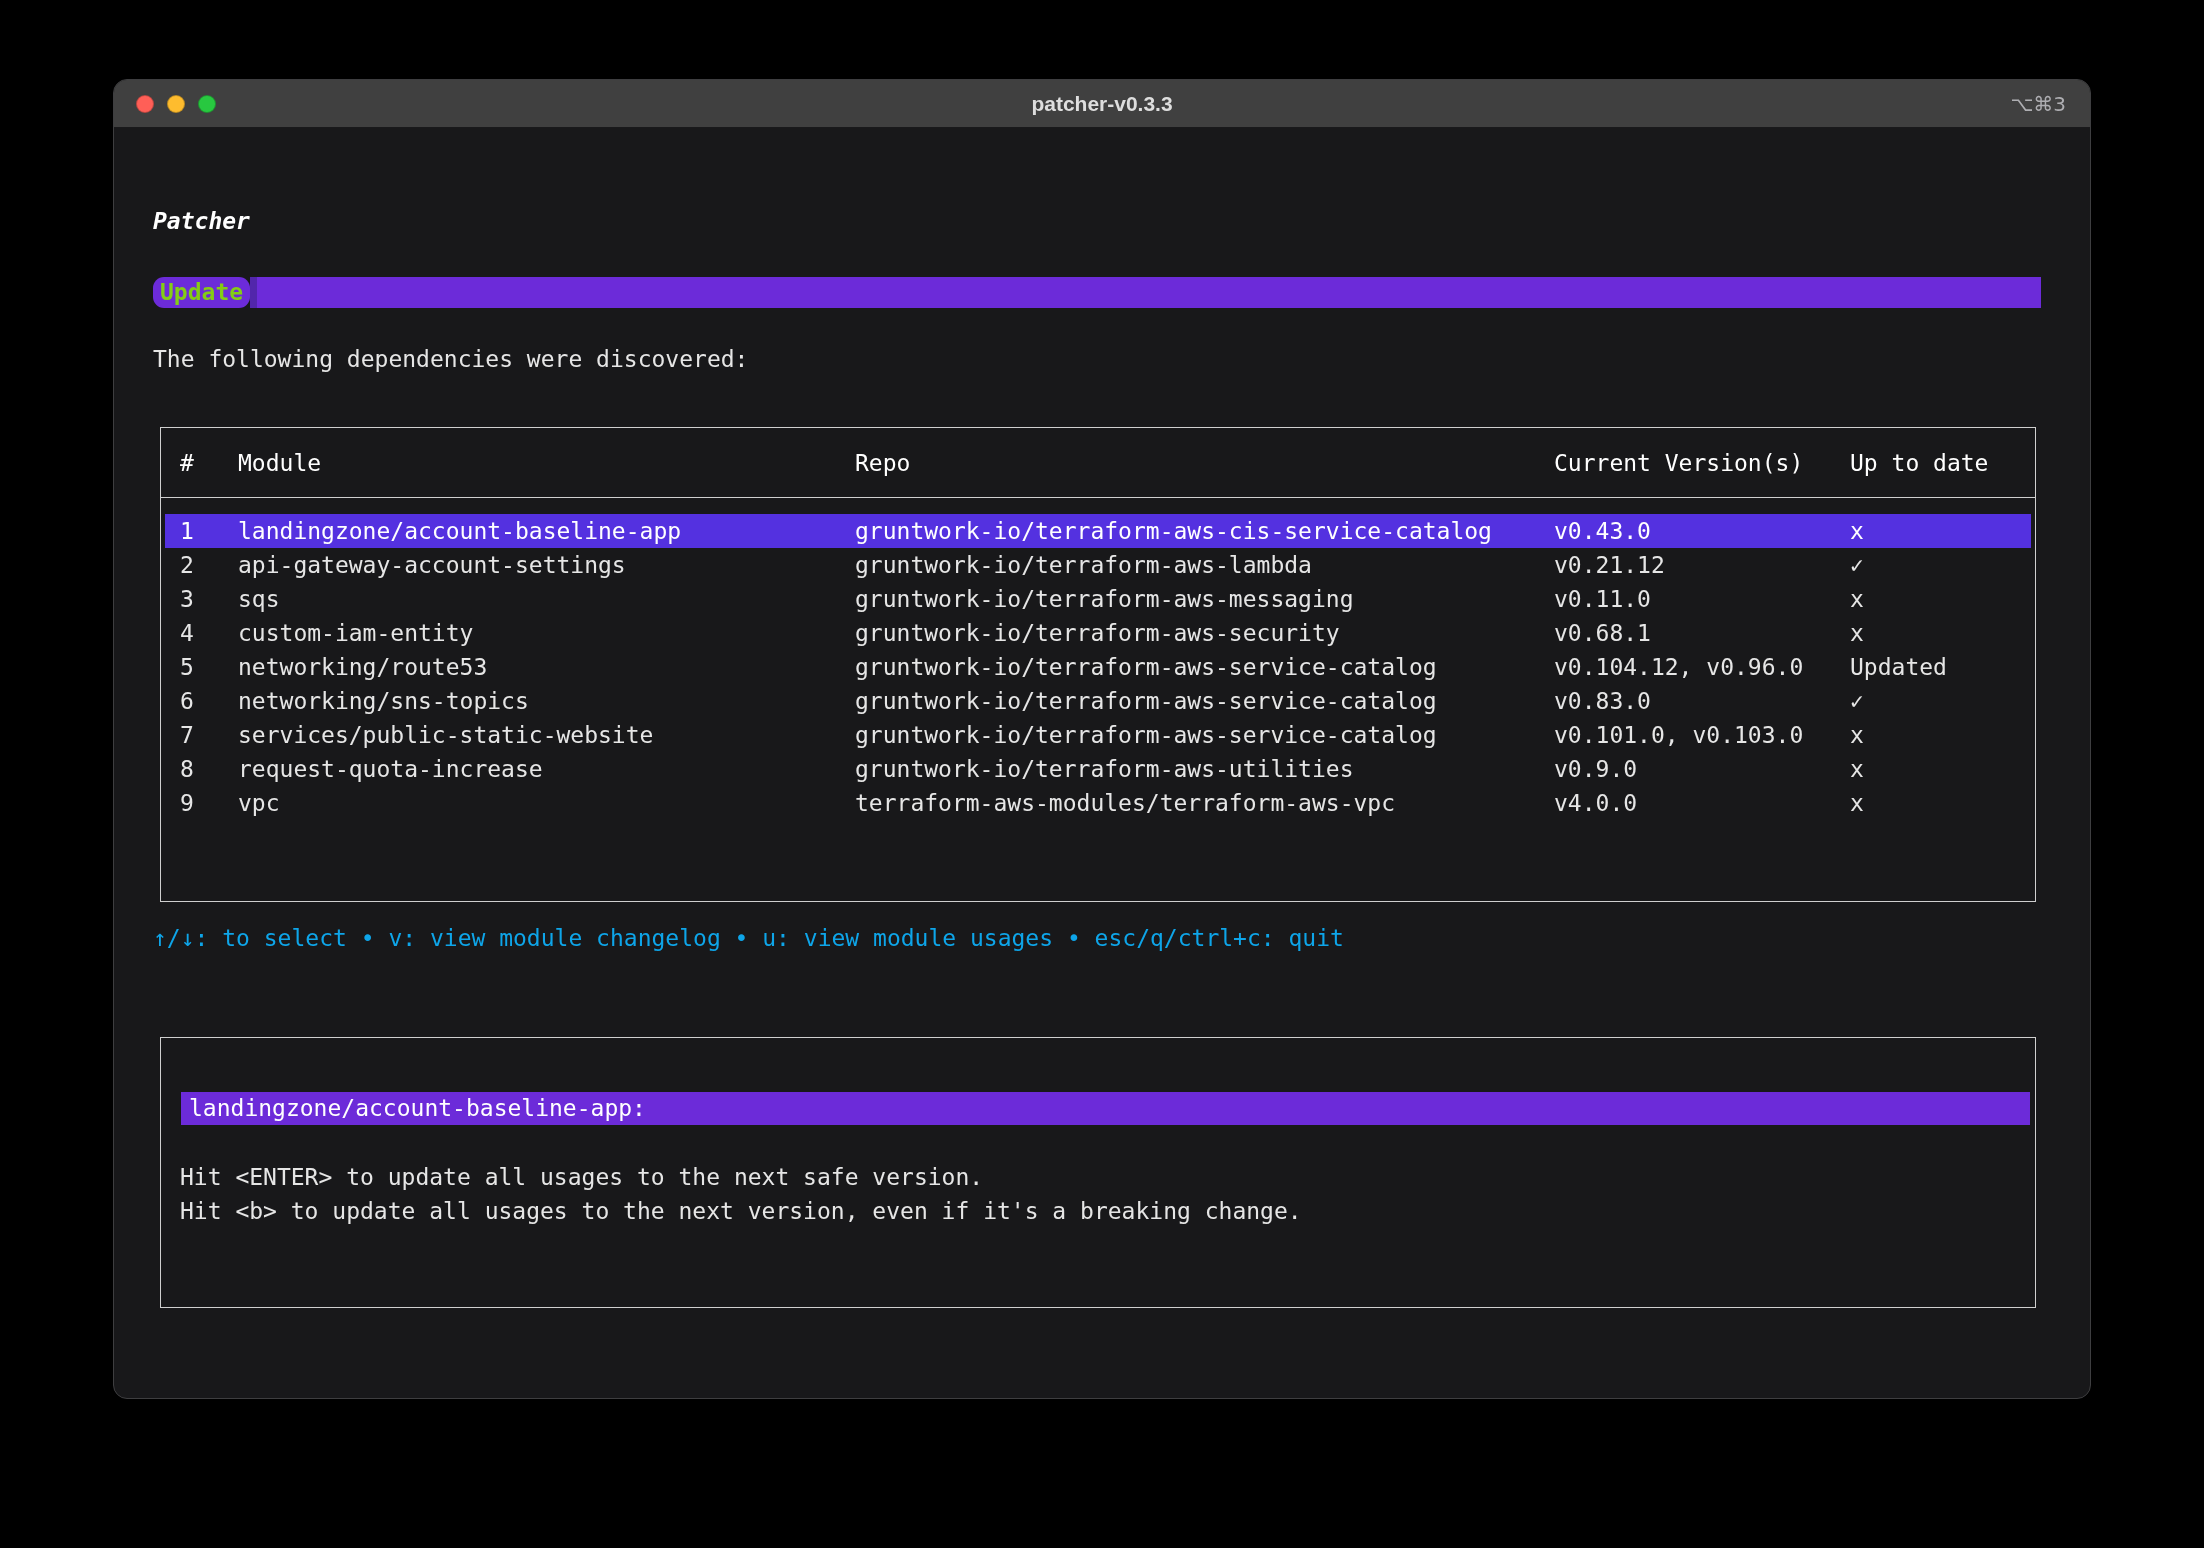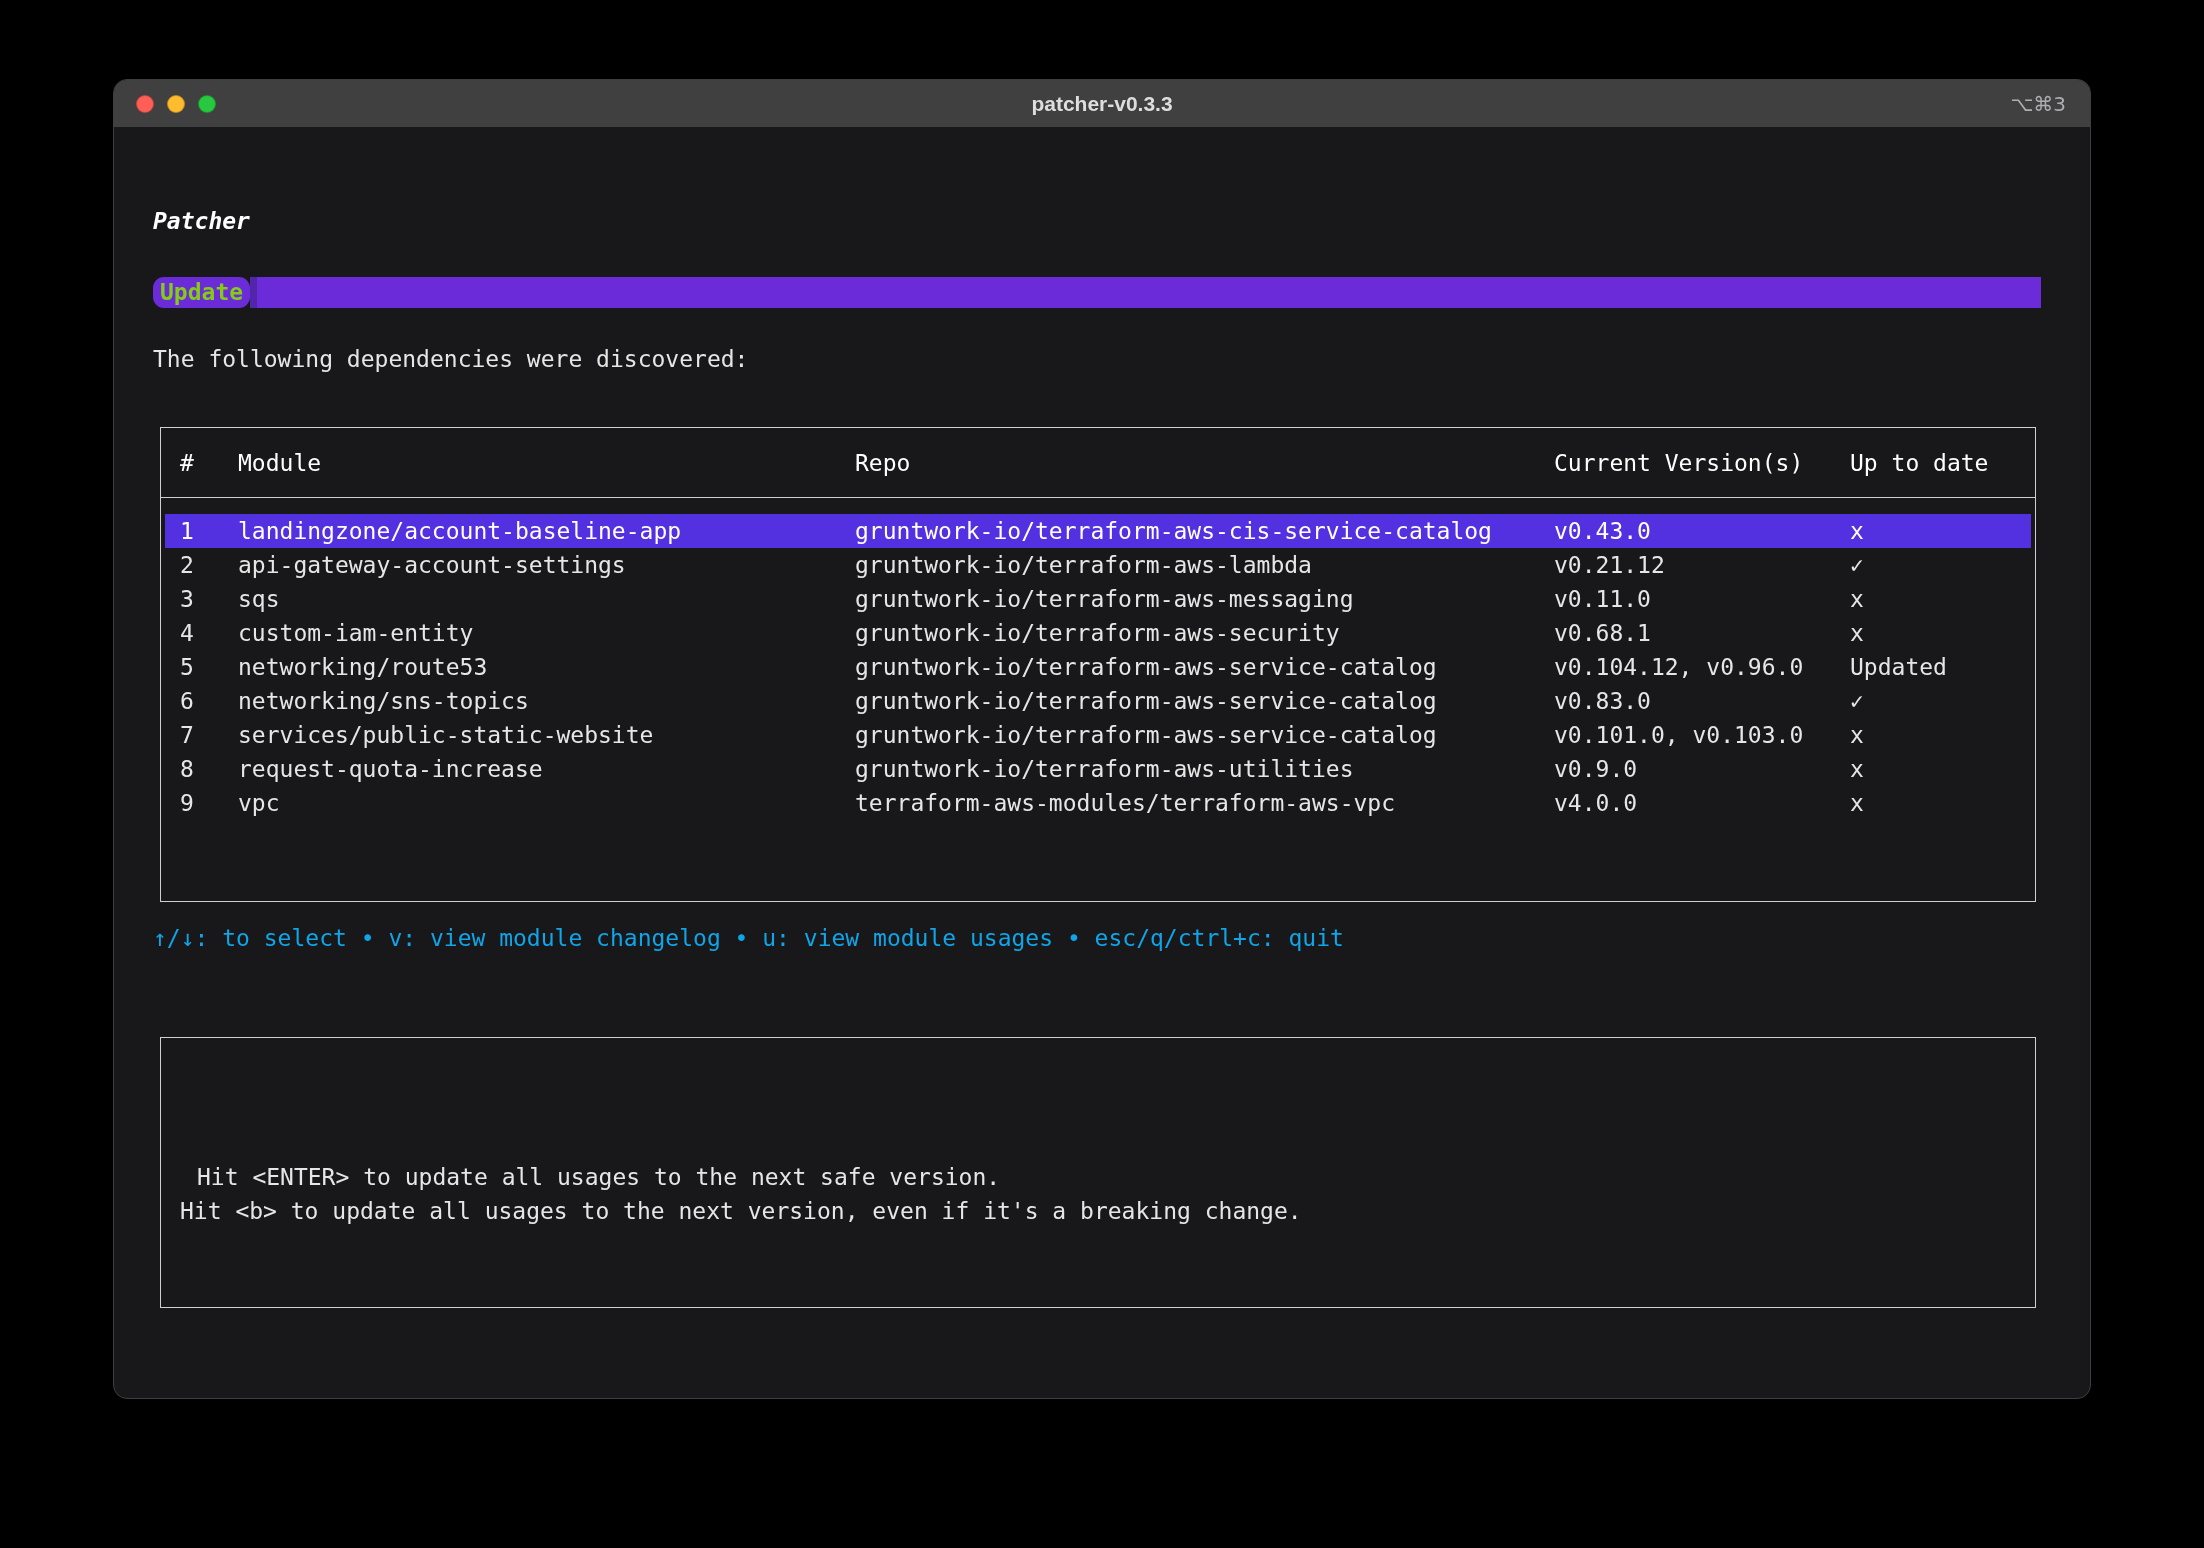--- a/index.html
+++ b/index.html
@@ -48,21 +48,21 @@
   .tbody { position:absolute; top:86px; left:0; right:0; }
   .trow.selected { background:var(--rowsel); color:#fff; }
 
   .help { position:absolute; left:39px; top:797px; color:#0ea5e9; }
 
   .detail { position:absolute; left:46px; top:909px; width:1876px; height:271px; border:1px solid #cfcfcf; }
   .detail-bar {
     position:absolute; left:20px; right:5px; top:54px; height:33px;
     background:var(--bar); color:#fff; line-height:33px; padding-left:8px; white-space:pre;
   }
-  .detail-line1 { position:absolute; left:36px; top:126px; white-space:pre; }
+  .detail-line1 { position:absolute; left:19px; top:126px; white-space:pre; }
   .detail-line2 { position:absolute; left:19px; top:160px; white-space:pre; }
 </style>
 </head>
 <body>
 
 <div class="window" style="--bar:#6c2bd9; --rowsel:#5431e0;">
 
   <div class="titlebar">
     <div class="lights">
       <div class="light red"></div>
@@ -157,18 +157,19 @@
           <span class="c-repo">terraform-aws-modules/terraform-aws-vpc</span>
           <span class="c-version">v4.0.0</span>
           <span class="c-status">x</span>
         </div>
       </div>
     </div>
 
     <div class="help">↑/↓: to select • v: view module changelog • u: view module usages • esc/q/ctrl+c: quit</div>
 
     <div class="detail">
+      <div class="detail-bar">landingzone/account-baseline-app:</div>
       <div class="detail-line1">Hit &lt;ENTER&gt; to update all usages to the next safe version.</div>
       <div class="detail-line2">Hit &lt;b&gt; to update all usages to the next version, even if it's a breaking change.</div>
     </div>
 
   </div>
 </div>
 
 </body></html>

